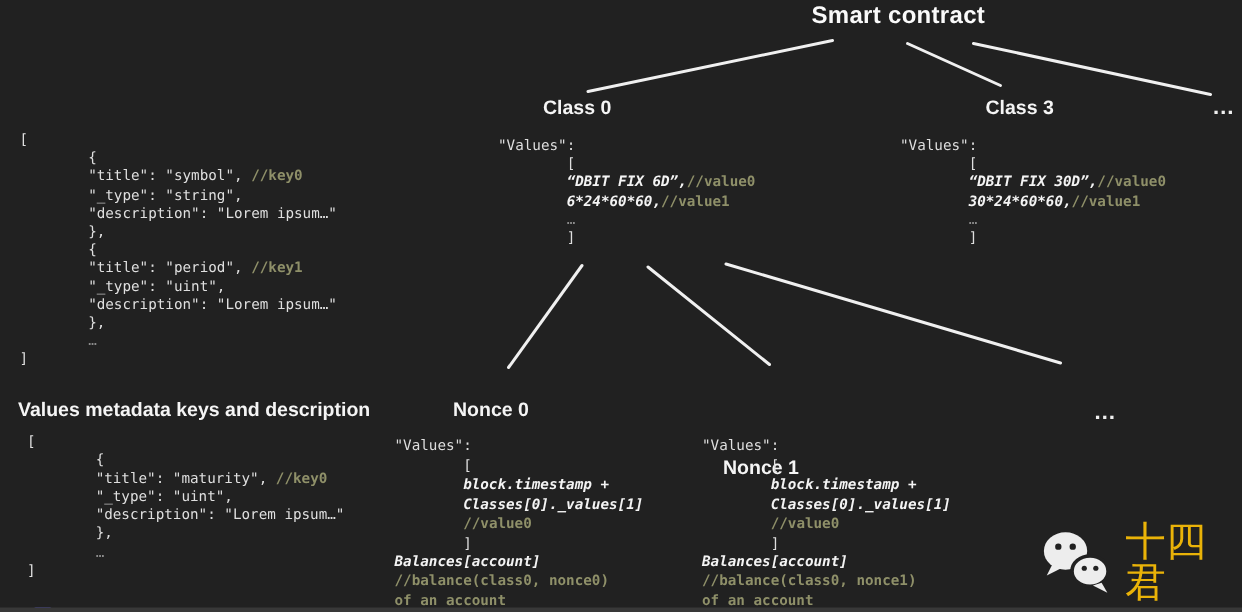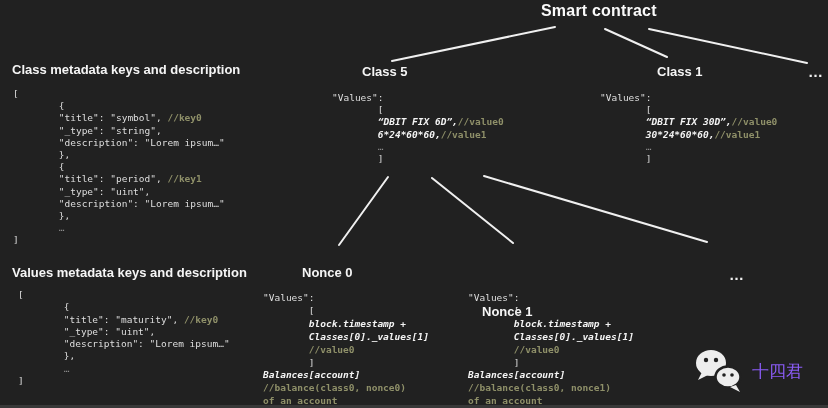--- a/index.html
+++ b/index.html
@@ -27,21 +27,21 @@
   .code.tall{line-height:12.9px;}
   .code.meta2{line-height:12.3px;}
   .cw{color:#dfdfdf;}
   .cb{color:#f4f4f4;font-weight:700;font-style:italic;}
   .cc{color:#8f9069;font-weight:bold;}
   .cd{color:#8c8c8c;}
   .watermark{
     position:absolute;left:694px;top:348px;display:flex;align-items:center;gap:8px;
   }
   .wm-text{
-    font-size:17px;color:#8b5cf6;font-weight:400;line-height:1;
+    font-size:27px;color:#eab308;font-weight:400;line-height:1;
     font-family:"DejaVu Sans","Liberation Sans",sans-serif;
   }
   .blue-cut{
     position:absolute;left:22px;top:405px;width:13px;height:6px;
     border-radius:2px 2px 0 0;
   }
   .bottom-strip{
     position:absolute;left:0;bottom:0;width:828px;height:3px;background:#383838;
   }
 </style>
@@ -56,27 +56,26 @@
       <line x1="605" y1="29" x2="667" y2="57"></line>
       <line x1="649" y1="29" x2="807" y2="63"></line>
       <line x1="388" y1="177" x2="339" y2="245"></line>
       <line x1="432" y1="178" x2="513" y2="243"></line>
       <line x1="484" y1="176" x2="707" y2="242"></line>
     </g>
   </svg>
 
   <h1 class="title" style="left:541px;top:2px;">Smart contract</h1>
 
-  <div class="heading" style="left:12px;top:62px;">Class metadata keys and description</div>
   <pre class="code" style="left:13px;top:88px;"><div><span class="cw">[</span></div><div><span class="cw">        {</span></div><div><span class="cw">        "title": "symbol", </span><span class="cc">//key0</span></div><div><span class="cw">        "_type": "string",</span></div><div><span class="cw">        "description": "Lorem ipsum…"</span></div><div><span class="cw">        },</span></div><div><span class="cw">        {</span></div><div><span class="cw">        "title": "period", </span><span class="cc">//key1</span></div><div><span class="cw">        "_type": "uint",</span></div><div><span class="cw">        "description": "Lorem ipsum…"</span></div><div><span class="cw">        },</span></div><div><span class="cd">        …</span></div><div><span class="cw">]</span></div></pre>
 
-  <div class="heading" style="left:362px;top:64px;">Class 5</div>
+  <div class="heading" style="left:362px;top:64px;">Class 0</div>
   <pre class="code" style="left:332px;top:92px;"><div><span class="cw">"Values":</span></div><div><span class="cw">        [</span></div><div><span class="cb">        “DBIT FIX 6D”,</span><span class="cc">//value0</span></div><div><span class="cb">        6*24*60*60,</span><span class="cc">//value1</span></div><div><span class="cd">        …</span></div><div><span class="cw">        ]</span></div></pre>
 
-  <div class="heading" style="left:657px;top:64px;">Class 1</div>
+  <div class="heading" style="left:657px;top:64px;">Class 3</div>
   <pre class="code" style="left:600px;top:92px;"><div><span class="cw">"Values":</span></div><div><span class="cw">        [</span></div><div><span class="cb">        “DBIT FIX 30D”,</span><span class="cc">//value0</span></div><div><span class="cb">        30*24*60*60,</span><span class="cc">//value1</span></div><div><span class="cd">        …</span></div><div><span class="cw">        ]</span></div></pre>
 
   <div class="ellipsis" style="left:808px;top:63px;">…</div>
 
   <div class="heading" style="left:12px;top:265px;">Values metadata keys and description</div>
   <pre class="code meta2" style="left:18px;top:289px;"><div><span class="cw">[</span></div><div><span class="cw">        {</span></div><div><span class="cw">        "title": "maturity", </span><span class="cc">//key0</span></div><div><span class="cw">        "_type": "uint",</span></div><div><span class="cw">        "description": "Lorem ipsum…"</span></div><div><span class="cw">        },</span></div><div><span class="cd">        …</span></div><div><span class="cw">]</span></div></pre>
 
   <div class="heading" style="left:302px;top:265px;">Nonce 0</div>
   <pre class="code tall" style="left:263px;top:292px;"><div><span class="cw">"Values":</span></div><div><span class="cw">        [</span></div><div><span class="cb">        block.timestamp +</span></div><div><span class="cb">        Classes[0]._values[1]</span></div><div><span class="cw">        </span><span class="cc">//value0</span></div><div><span class="cw">        ]</span></div><div><span class="cb">Balances[account]</span></div><div><span class="cc">//balance(class0, nonce0)</span></div><div><span class="cc">of an account</span></div></pre>
 

